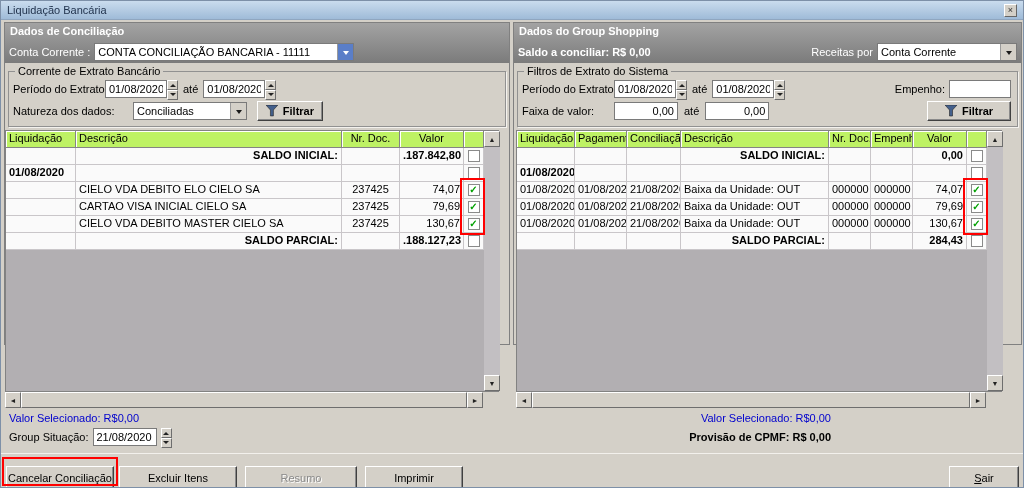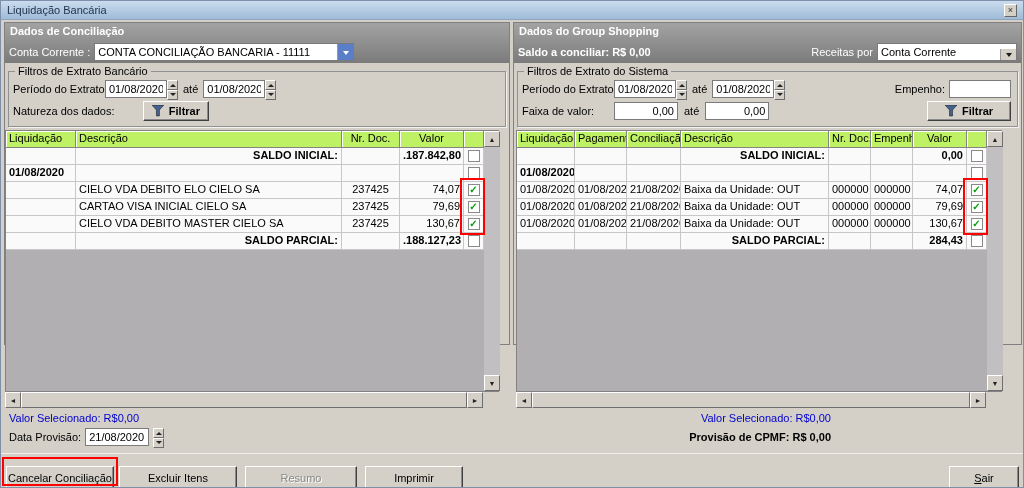--- a/index.html
+++ b/index.html
@@ -77,21 +77,21 @@
         <span class="combo" style="width:260px;">
           <span class="cv">CONTA CONCILIAÇÃO BANCARIA - 11111</span>
           <span class="cb blue">
               <span class="tri"></span>
             </span>
         </span>
       </div>
     </div>
 
     <fieldset class="fs">
-      <legend>Filtros de Extrato Bancário</legend>
+      <legend>Corrente de Extrato Bancário</legend>
       <div class="fsrow">
         <span class="lbl" style="width:92px;">Período do Extrato:</span>
         <input class="tb" style="width: 62px;" value="01/08/2020">
         <span class="spin">
             <span class="sp">
               <span class="tu"></span>
             </span>
             <span class="sp">
               <span class="td"></span>
             </span>
@@ -102,20 +102,26 @@
             <span class="sp">
               <span class="tu"></span>
             </span>
             <span class="sp">
               <span class="td"></span>
             </span>
           </span>
       </div>
       <div class="fsrow">
         <span class="lbl" style="width:120px;">Natureza dos dados:</span>
+        <span class="combo" style="width:114px;">
+          <span class="cv">Conciliadas</span>
+          <span class="cb">
+              <span class="tri"></span>
+            </span>
+        </span>
         <button class="btn3d filtbtn" style="margin-left:10px;width:66px;">
           <svg width="13" height="12" viewBox="0 0 13 12">
               <polygon points="0,0 12,0 7.5,5 7.5,11 4.5,11 4.5,5" fill="#44608c" stroke="#222" stroke-width="0.6"></polygon>
             </svg>
           <span>Filtrar</span>
         </button>
       </div>
     </fieldset>
 
     <div class="grid" style="left:0px;top:107px;width:494px;height:262px;">
@@ -191,40 +197,40 @@
     </div>
     <div class="hscroll" style="left:0px;top:369px;width:478px;">
       <span class="sb">◄</span>
       <span class="hthumb"></span>
       <span class="sb">►</span>
     </div>
     <div class="corner" style="left:478px;top:369px;"></div>
 
     <div class="blue" style="position:absolute;left:4px;top:389px;">Valor Selecionado: R$0,00</div>
     <div style="position:absolute;left:4px;top:405px;display:flex;align-items:center;gap:4px;">
-      <span class="lbl">Data Provisão:</span>
+      <span class="lbl">Group Situação:</span>
       <input class="tb" style="width: 64px;" value="21/08/2020">
       <span class="spin">
           <span class="sp">
             <span class="tu"></span>
           </span>
           <span class="sp">
             <span class="td"></span>
           </span>
         </span>
     </div>
   </div>
 
   <div class="panel pright">
     <div class="phead">
       <div class="ph-title">Dados do Group Shopping</div>
       <div class="ph-row">
         <span class="lbl bold">Saldo a conciliar: R$ 0,00</span>
         <span class="lbl" style="margin-left:auto;">Receitas por</span>
-        <span class="combo" style="width:140px;align-items:flex-end;">
+        <span class="combo" style="width:140px;">
           <span class="cv">Conta Corrente</span>
           <span class="cb">
               <span class="tri"></span>
             </span>
         </span>
       </div>
     </div>
 
     <fieldset class="fs">
       <legend>Filtros de Extrato do Sistema</legend>

